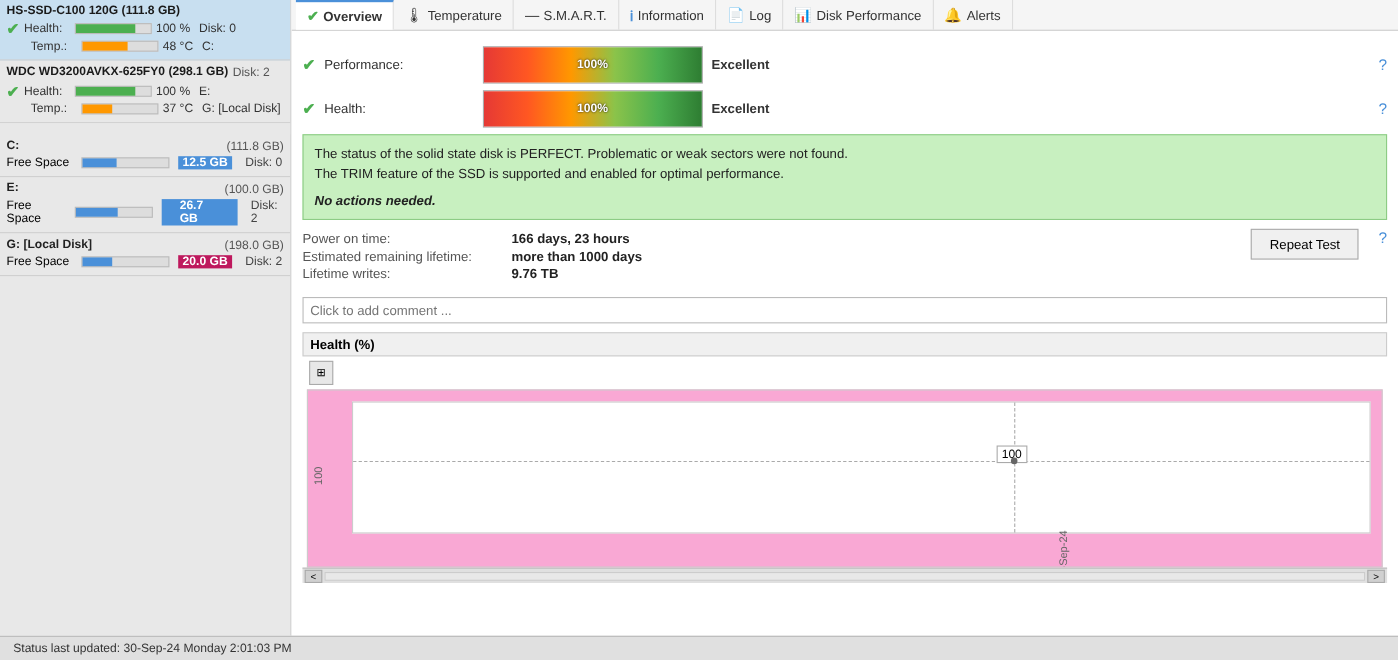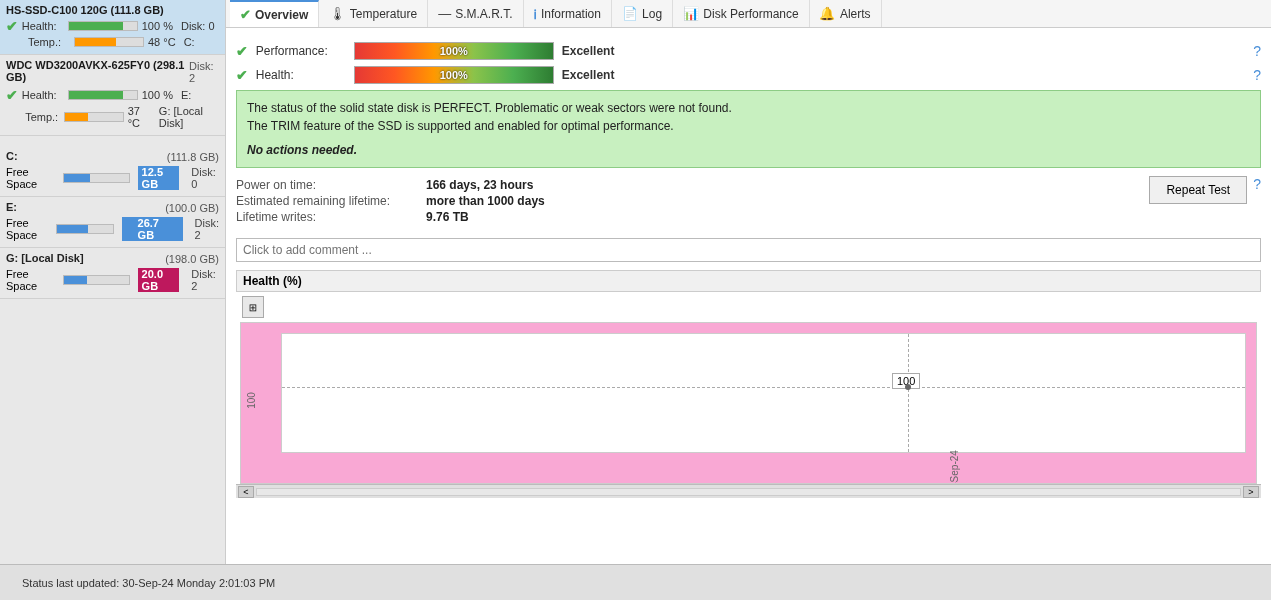--- a/index.html
+++ b/index.html
@@ -1,21 +1,21 @@
 <!DOCTYPE html>
 <html><head>
   <meta charset="utf-8">
   <style>
     * { box-sizing: border-box; margin: 0; padding: 0; }
     body { font-family: Arial, sans-serif; font-size: 12px; background: #f0f0f0; overflow: hidden; width: 1271px; height: 600px; display: flex; flex-direction: column; }
 
     .main-container { display: flex; flex: 1; overflow: hidden; }
 
     
-    .left-panel { width: 226px; background: #e8e8e8; border-right: 1px solid #ccc; display: flex; flex-direction: column; overflow-y: auto; }
+    .left-panel { width: 265px; background: #e8e8e8; border-right: 1px solid #ccc; display: flex; flex-direction: column; overflow-y: auto; }
 
     .drive-item { padding: 4px 6px; border-bottom: 1px solid #d0d0d0; }
     .drive-item.selected { background: #c8dff0; }
     .drive-title { font-weight: bold; font-size: 11px; color: #1a1a1a; margin-bottom: 2px; }
     .drive-row { display: flex; align-items: center; margin: 2px 0; gap: 4px; }
     .drive-label { width: 42px; font-size: 11px; color: #333; }
     .drive-label2 { font-size: 11px; color: #333; }
     .bar-container { width: 70px; height: 10px; background: #ddd; border: 1px solid #bbb; position: relative; }
     .bar-green { height: 100%; background: #4caf50; }
     .bar-orange { height: 100%; background: #ff9800; }
@@ -25,38 +25,38 @@
     .disk-section { padding: 4px 6px; border-bottom: 1px solid #d0d0d0; }
     .disk-title { font-size: 11px; font-weight: bold; color: #222; margin-bottom: 2px; }
     .disk-drive-label { font-size: 11px; color: #555; }
     .disk-row { display: flex; align-items: center; margin: 2px 0; gap: 8px; }
     .disk-name { width: 60px; font-size: 11px; }
     .disk-bar { width: 80px; height: 10px; background: #ddd; border: 1px solid #bbb; }
     .disk-bar-blue { height: 100%; background: #4a90d9; }
     .disk-info { font-size: 11px; color: #444; }
 
     
-    .status-bar { height: 36px; background: #e0e0e0; border-top: 1px solid #bbb; display: flex; align-items: center; padding: 0 22px; font-size: 11px; color: #333; }
+    .status-bar { height: 22px; background: #e0e0e0; border-top: 1px solid #bbb; display: flex; align-items: center; padding: 0 12px; font-size: 11px; color: #333; }
 
     
     .right-panel { flex: 1; display: flex; flex-direction: column; background: #fff; overflow: hidden; }
 
     
     .tab-bar { display: flex; align-items: center; background: #f5f5f5; border-bottom: 1px solid #ccc; padding: 0 4px; height: 28px; }
     .tab { display: flex; align-items: center; padding: 4px 10px; font-size: 12px; cursor: pointer; color: #333; gap: 4px; border-right: 1px solid #ddd; height: 100%; }
     .tab.active { background: #fff; border-top: 2px solid #4a90d9; font-weight: bold; }
     .tab-icon { font-size: 13px; }
 
     
     .content-area { flex: 1; overflow-y: auto; padding: 8px 10px; }
 
     
     .perf-row { display: flex; align-items: center; margin: 6px 0; gap: 8px; }
     .perf-label { width: 90px; font-size: 12px; color: #333; display: flex; align-items: center; gap: 4px; }
-    .perf-bar-outer { width: 200px; height: 18px; border: 1px solid #aaa; background: #3b82f6; position: relative; }
+    .perf-bar-outer { width: 200px; height: 34px; border: 1px solid #aaa; background: #3b82f6; position: relative; margin-left: 46px; }
     .perf-bar-red-green { background: linear-gradient(to right, #e53935 0%, #ff5722 20%, #ff9800 40%, #8bc34a 60%, #4caf50 80%, #2e7d32 100%); width: 100%; height: 100%; display: flex; align-items: center; justify-content: center; font-size: 11px; font-weight: bold; color: #fff; text-shadow: 0 0 2px #000; }
     .perf-status { font-size: 12px; color: #333; font-weight: bold; }
     .help-icon { color: #4a90d9; font-size: 14px; cursor: pointer; margin-left: auto; }
 
     
     .status-box { background: #c8f0c0; border: 1px solid #8dcc85; padding: 8px 10px; margin: 6px 0; font-size: 12px; color: #222; line-height: 1.5; }
     .status-box .no-action { font-weight: bold; margin-top: 6px; font-style: italic; }
 
     
     .info-section { display: flex; gap: 20px; margin: 8px 0; align-items: flex-start; }
@@ -259,21 +259,21 @@
           </div>
           <div class="info-row">
             <span class="info-key">Estimated remaining lifetime:</span>
             <span class="info-val">more than 1000 days</span>
           </div>
           <div class="info-row">
             <span class="info-key">Lifetime writes:</span>
             <span class="info-val">9.76 TB</span>
           </div>
         </div>
-        <div style="display:flex; align-items:flex-start; gap:6px;padding-left:44px;">
+        <div style="display:flex; align-items:flex-start; gap:18px;padding-left:44px;">
           <button class="repeat-btn">Repeat Test</button>
           <span class="help-icon">?</span>
         </div>
       </div>
 
       
       <input class="comment-input" type="text" placeholder="Click to add comment ..." style="">
 
       
       <div class="chart-section">

